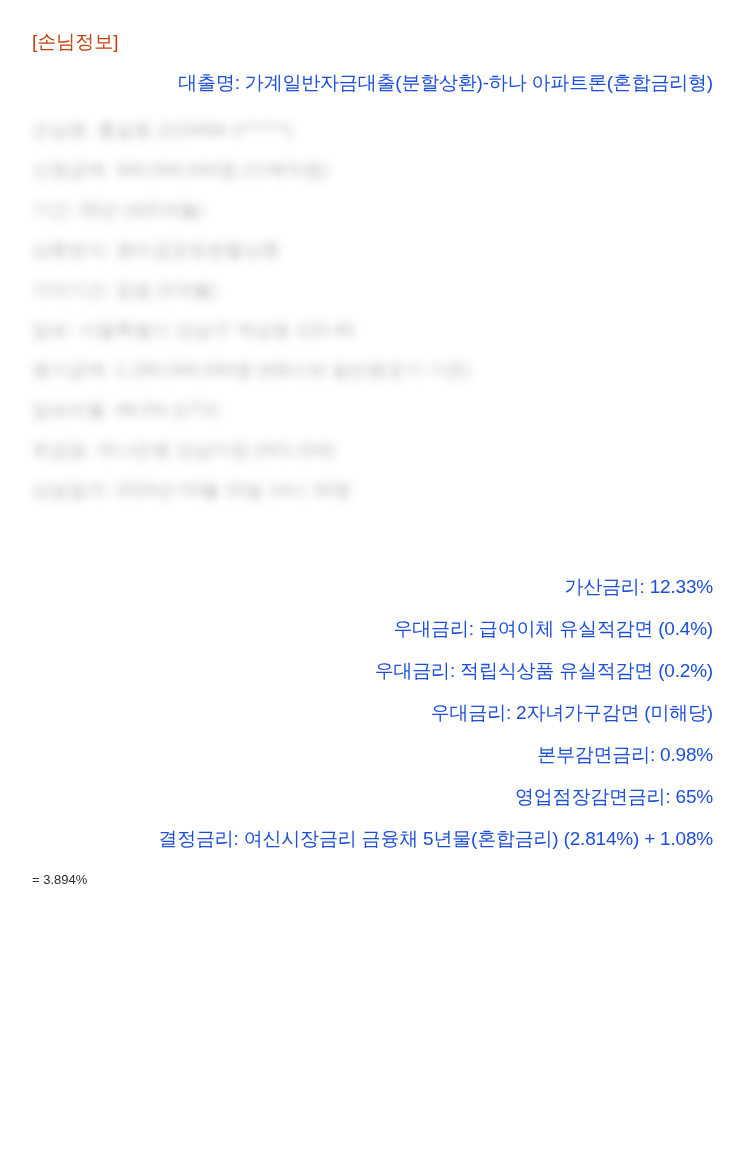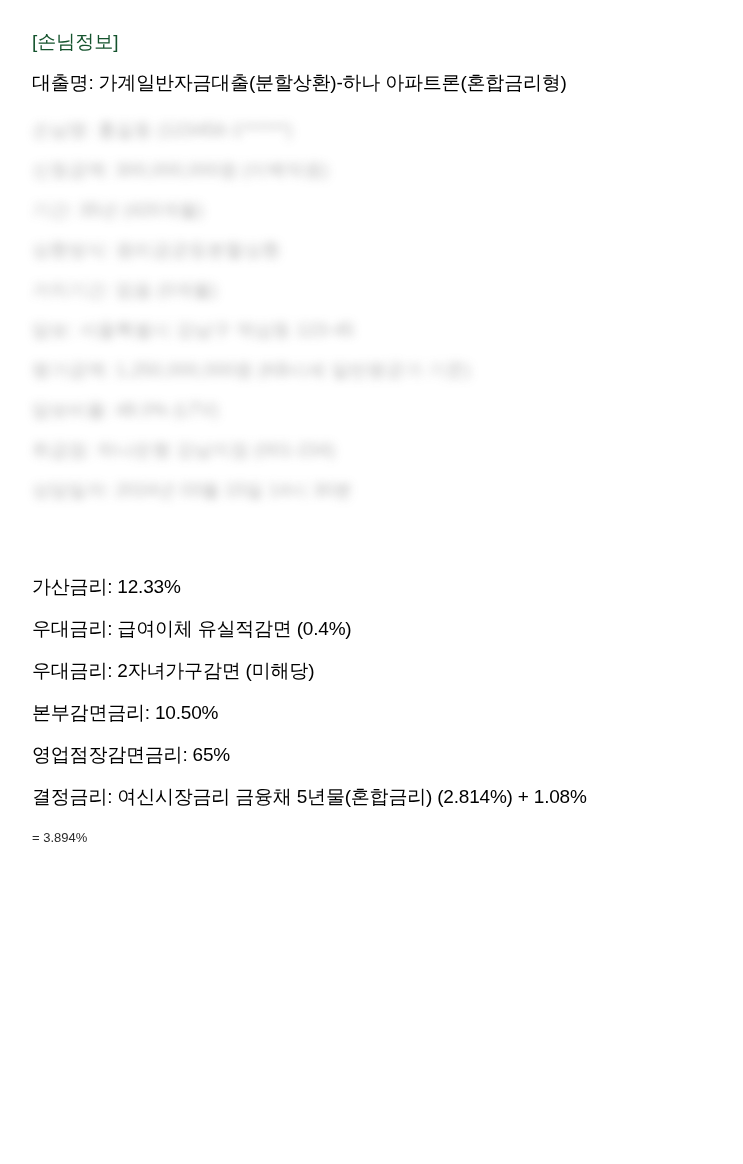--- a/index.html
+++ b/index.html
@@ -19,26 +19,27 @@
     width: 743px;
     height: 1164px;
     box-sizing: border-box;
     padding: 22px 30px 0 32px;
   }
   .line {
     font-size: 19px;
     line-height: 42px;
     white-space: pre-wrap;
     letter-spacing: -0.2px;
-    color: #000000;
+    color: #1d4ed8;
+    text-align: right;
   }
   .section-head {
     font-size: 19px;
     line-height: 40px;
-    color: #14532d;
+    color: #c2410c;
   }
   .blurred-block {
     margin-top: 6px;
   }
   .blur-line {
     font-size: 18px;
     line-height: 40px;
     color: #9a9a9a;
     filter: blur(5px);
     opacity: 0.75;
@@ -77,20 +78,21 @@
       <div class="blur-line">취급점: 하나은행 강남지점 (001-234)</div>
       <div class="blur-line">상담일자: 2024년 03월 15일 14시 30분</div>
     </div>
   </div>
 
   <div class="spacer"></div>
 
   <div class="result-block">
     <div class="line">가산금리: 12.33%</div>
     <div class="line">우대금리: 급여이체 유실적감면 (0.4%)</div>
+    <div class="line">우대금리: 적립식상품 유실적감면 (0.2%)</div>
     <div class="line">우대금리: 2자녀가구감면 (미해당)</div>
-    <div class="line">본부감면금리: 10.50%</div>
+    <div class="line">본부감면금리: 0.98%</div>
     <div class="line">영업점장감면금리: 65%</div>
     <div class="line">결정금리: 여신시장금리 금융채 5년물(혼합금리) (2.814%) + 1.08%</div>
     <div class="last-line">= 3.894%</div>
   </div>
 
 </div>
 
 </body></html>

